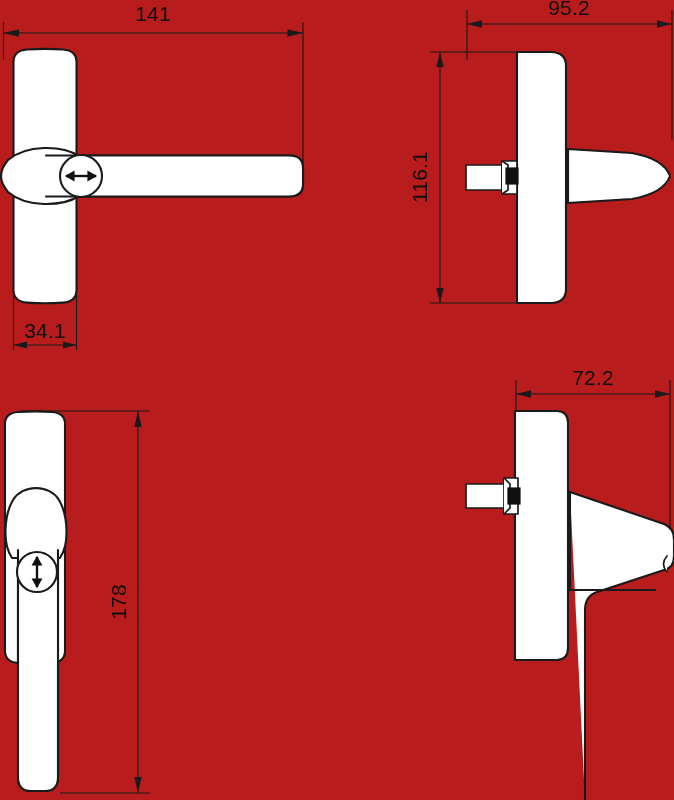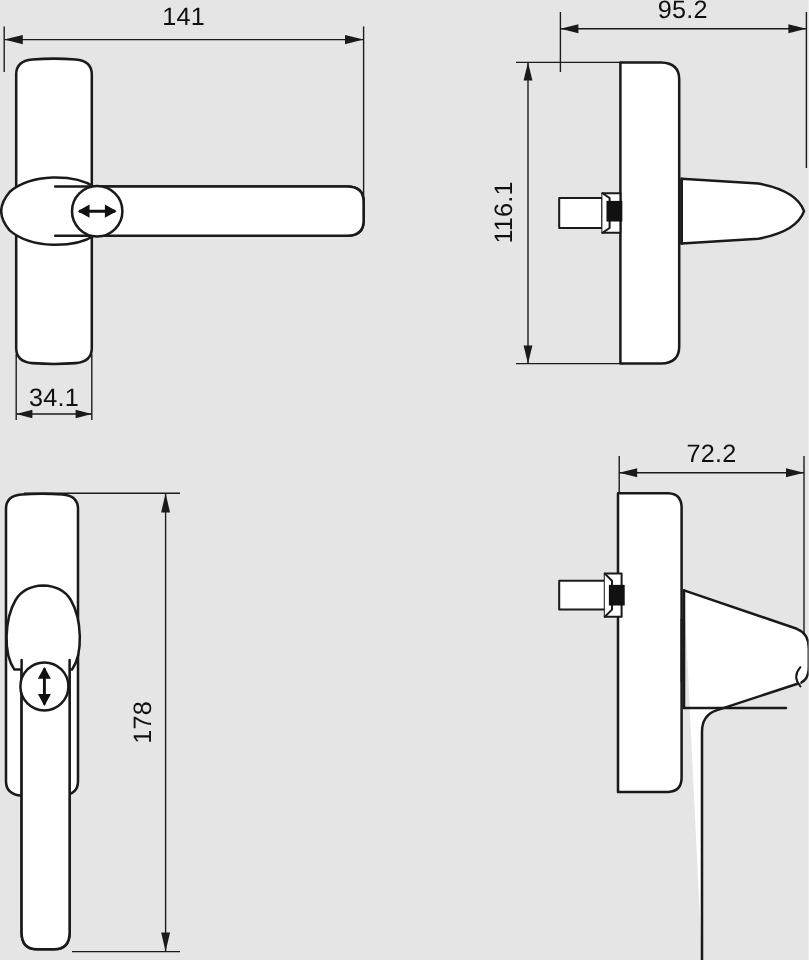--- a/index.html
+++ b/index.html
@@ -10,21 +10,21 @@
   body {
     width: 674px;
     height: 800px;
     overflow: hidden;
     font-family: "Liberation Sans", sans-serif;
   }
   #drawing-root {
     position: relative;
     width: 674px;
     height: 800px;
-    background: #e5e5e5;
+    background: #b91c1c;
   }
   svg#technical-drawing {
     display: block;
     width: 674px;
     height: 800px;
   }
   .part-outline {
     fill: #ffffff;
     stroke: #1a1a1a;
     stroke-width: 2.1;

